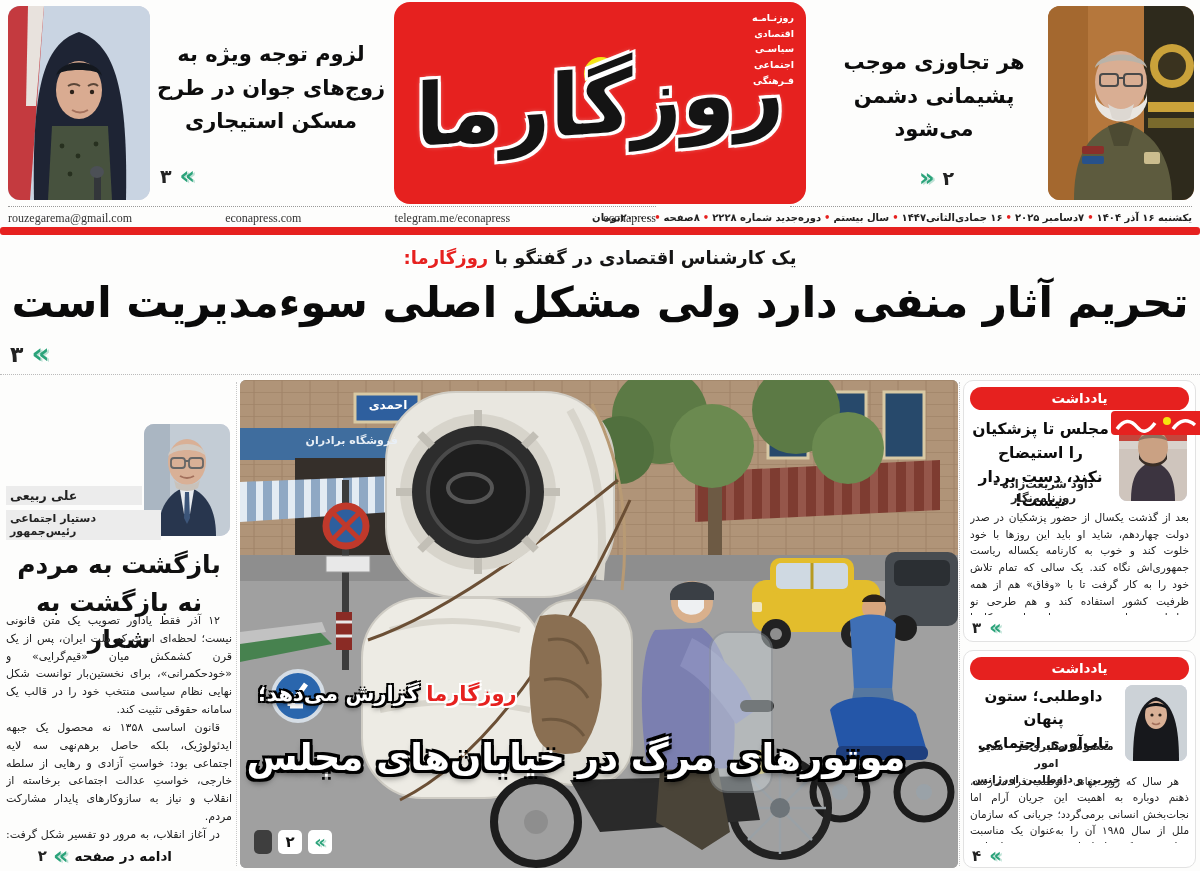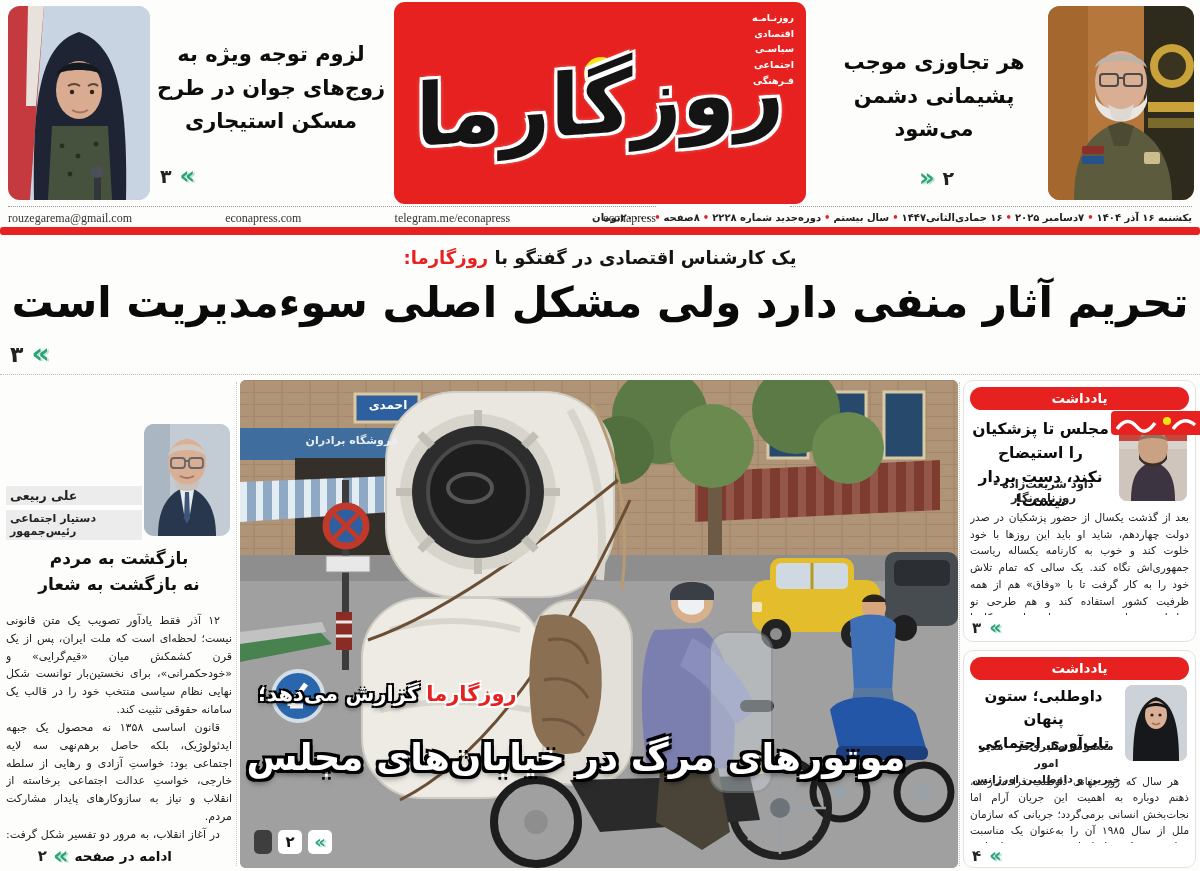--- a/index.html
+++ b/index.html
@@ -15,21 +15,21 @@
   }
   .abs{position:absolute;}
 
   
   .story-photo{border-radius:12px;overflow:hidden;background:#ccd;}
   .top-headline{font-weight:700;font-size:21px;line-height:1.6;text-align:center;color:#0d0d0d;}
   .pagerow{display:flex;align-items:center;gap:8px;direction:ltr;}
   .pagenum{font-weight:700;font-size:19px;color:#222;}
   .chev{color:var(--green);font-weight:700;font-size:24px;line-height:1;
         text-shadow:2px 1px 0 rgba(43,163,122,.30);}
-  .masthead{background:var(--red);border-radius:11px;}
+  .masthead{background:var(--red);border-radius:16px;}
   .mast-desc{position:absolute;top:8px;right:12px;text-align:right;color:#fff;
              font-size:9.5px;line-height:1.65;font-weight:700;}
   .logo-dot{position:absolute;left:46%;top:27%;width:34px;height:34px;border-radius:50%;
             background:#f6e40e;z-index:1;}
   .logo-text{position:absolute;inset:0;display:flex;align-items:center;justify-content:center;
              z-index:2;font-size:86px;font-weight:900;color:#141414;
              transform:rotate(-4deg) skewX(-4deg);letter-spacing:-2px;
              text-shadow:-3px -3px 0 #fff,3px -3px 0 #fff,-3px 3px 0 #fff,3px 3px 0 #fff,0 0 6px #fff;}
 
   
@@ -43,21 +43,21 @@
   
   .kicker{text-align:center;font-size:18px;font-weight:800;color:#151515;}
   .kicker .brand{color:var(--red);text-shadow:-1px -1px 0 #fff,1px 1px 0 #fff;}
   .lead-headline{text-align:center;font-size:42px;font-weight:900;color:#0a0a0a;letter-spacing:-1px;}
   .hsep{border-bottom:1px dotted #bbb;}
 
   
   .pill{background:var(--red);color:#fff;font-weight:700;text-align:center;border-radius:14px;}
   .namebar{background:#ececec;text-align:left;direction:rtl;padding:2px 8px 2px 4px;
            font-weight:700;color:#222;}
-  .ed-title{text-align:center;font-weight:800;font-size:17px;line-height:1.5;color:#101010;}
+  .ed-title{text-align:center;font-weight:800;font-size:25px;line-height:1.5;color:#101010;}
   .bodytext{font-size:11px;line-height:1.62;text-align:justify;color:#222;}
   .bodytext p{text-indent:12px;margin:0;}
   .more{display:flex;align-items:center;gap:6px;font-weight:800;font-size:13.5px;}
 
   
   .notebox{border:1px solid #e2e2e2;border-radius:10px;background:#fff;}
   .note-title{text-align:center;font-weight:800;line-height:1.55;color:#0d0d0d;}
   .note-author{text-align:center;font-weight:700;color:#222;}
   .ribbon{position:absolute;background:var(--red);border-radius:4px;z-index:3;overflow:hidden;}
 
@@ -200,21 +200,21 @@
       <ellipse cx="43" cy="38" rx="19" ry="23" fill="#d9b096"></ellipse>
       <path d="M24,32 C26,16 60,16 62,32 C54,24 32,24 24,32 Z" fill="#cfc9c2"></path>
       <rect x="27" y="34" width="14" height="10" rx="3" fill="none" stroke="#666" stroke-width="1.8"></rect>
       <rect x="45" y="34" width="14" height="10" rx="3" fill="none" stroke="#666" stroke-width="1.8"></rect>
       <line x1="41" y1="37" x2="45" y2="37" stroke="#666" stroke-width="1.8"></line>
       <path d="M36,52 q7,4 14,0" stroke="#a3705c" stroke-width="2" fill="none"></path>
       <path d="M30,56 C34,62 52,62 56,56 L54,64 C48,68 38,68 32,64 Z" fill="#c9c2ba"></path>
     </svg>
   </div>
   <div class="namebar abs" style="left:0;top:104px;width:136px;font-size:12.5px;">علی ربیعی</div>
-  <div class="namebar abs" style="left:0;top:128px;width:136px;font-size:11px;">دستیار اجتماعی رئیس‌جمهور</div>
+  <div class="namebar abs" style="left:0;top:128px;width:155px;font-size:11px;">دستیار اجتماعی رئیس‌جمهور</div>
   <div class="ed-title abs" style="left:0;right:0;top:164px;">
     <div>بازگشت به مردم</div>
     <div>نه بازگشت به شعار</div>
   </div>
   <div class="bodytext abs" style="left:0;right:0;top:230px;bottom:24px;overflow:hidden;">
     <p>۱۲ آذر فقط یادآور تصویب یک متن قانونی نیست؛ لحظه‌ای است که ملت ایران، پس از یک قرن کشمکش میان «قیم‌گرایی» و «خودحکمرانی»، برای نخستین‌بار توانست شکل نهایی نظام سیاسی منتخب خود را در قالب یک سامانه حقوقی تثبیت کند.</p>
     <p>قانون اساسی ۱۳۵۸ نه محصول یک جبهه ایدئولوژیک، بلکه حاصل برهم‌نهی سه لایه اجتماعی بود: خواستِ آزادی و رهایی از سلطه خارجی، خواستِ عدالت اجتماعی برخاسته از انقلاب و نیاز به سازوکارهای پایدار مشارکت مردم.</p>
     <p>در آغاز انقلاب، به مرور دو تفسیر شکل گرفت: یکی روایتی که انقلاب را در پیوند با رای مردم، انتخابات و سازوکارهای دموکراتیک می‌دید و روایت دیگر -از سوی جریان‌هایی که بعد از انقلاب همچنان متکی بر مبارزه مسلحانه و به اصطلاح ضدامپریالیستی بودند- که انقلاب را «فراز قانون» می‌فهمید و مشارکت مردم را تعلیقی و مانع مبارزه ایدئولوژیک معرفی می‌کرد.</p>
 
   </div>

